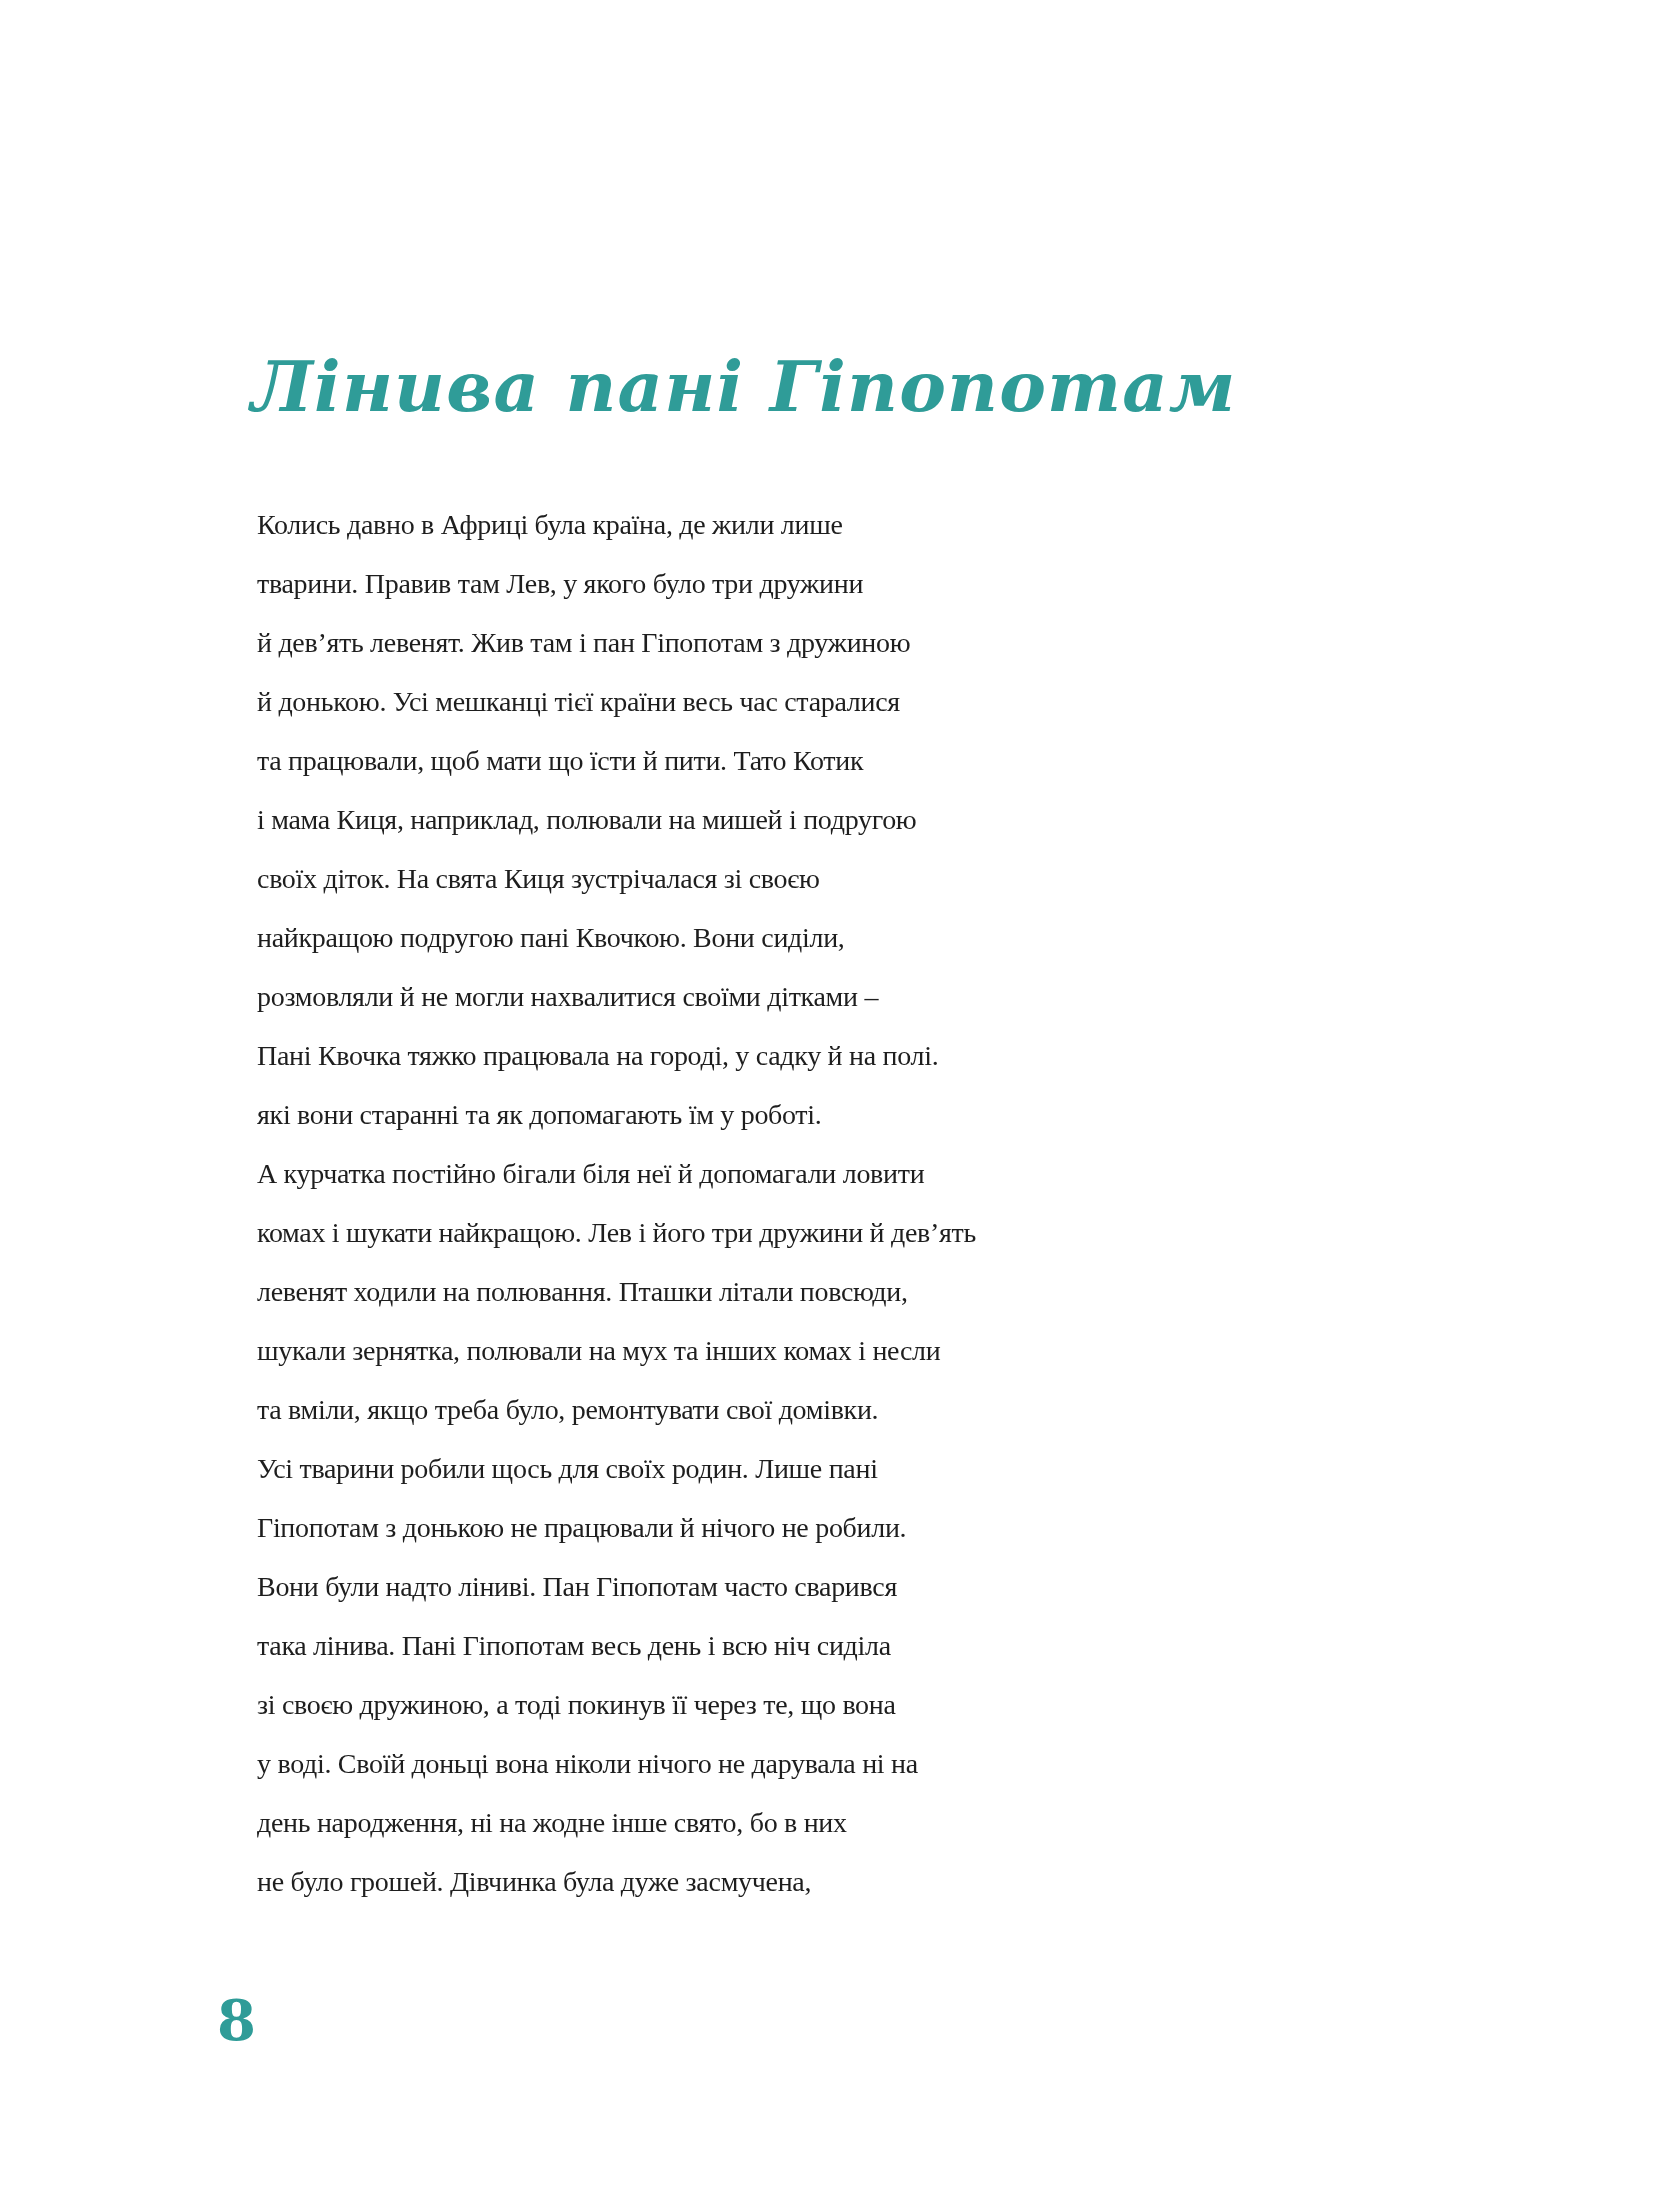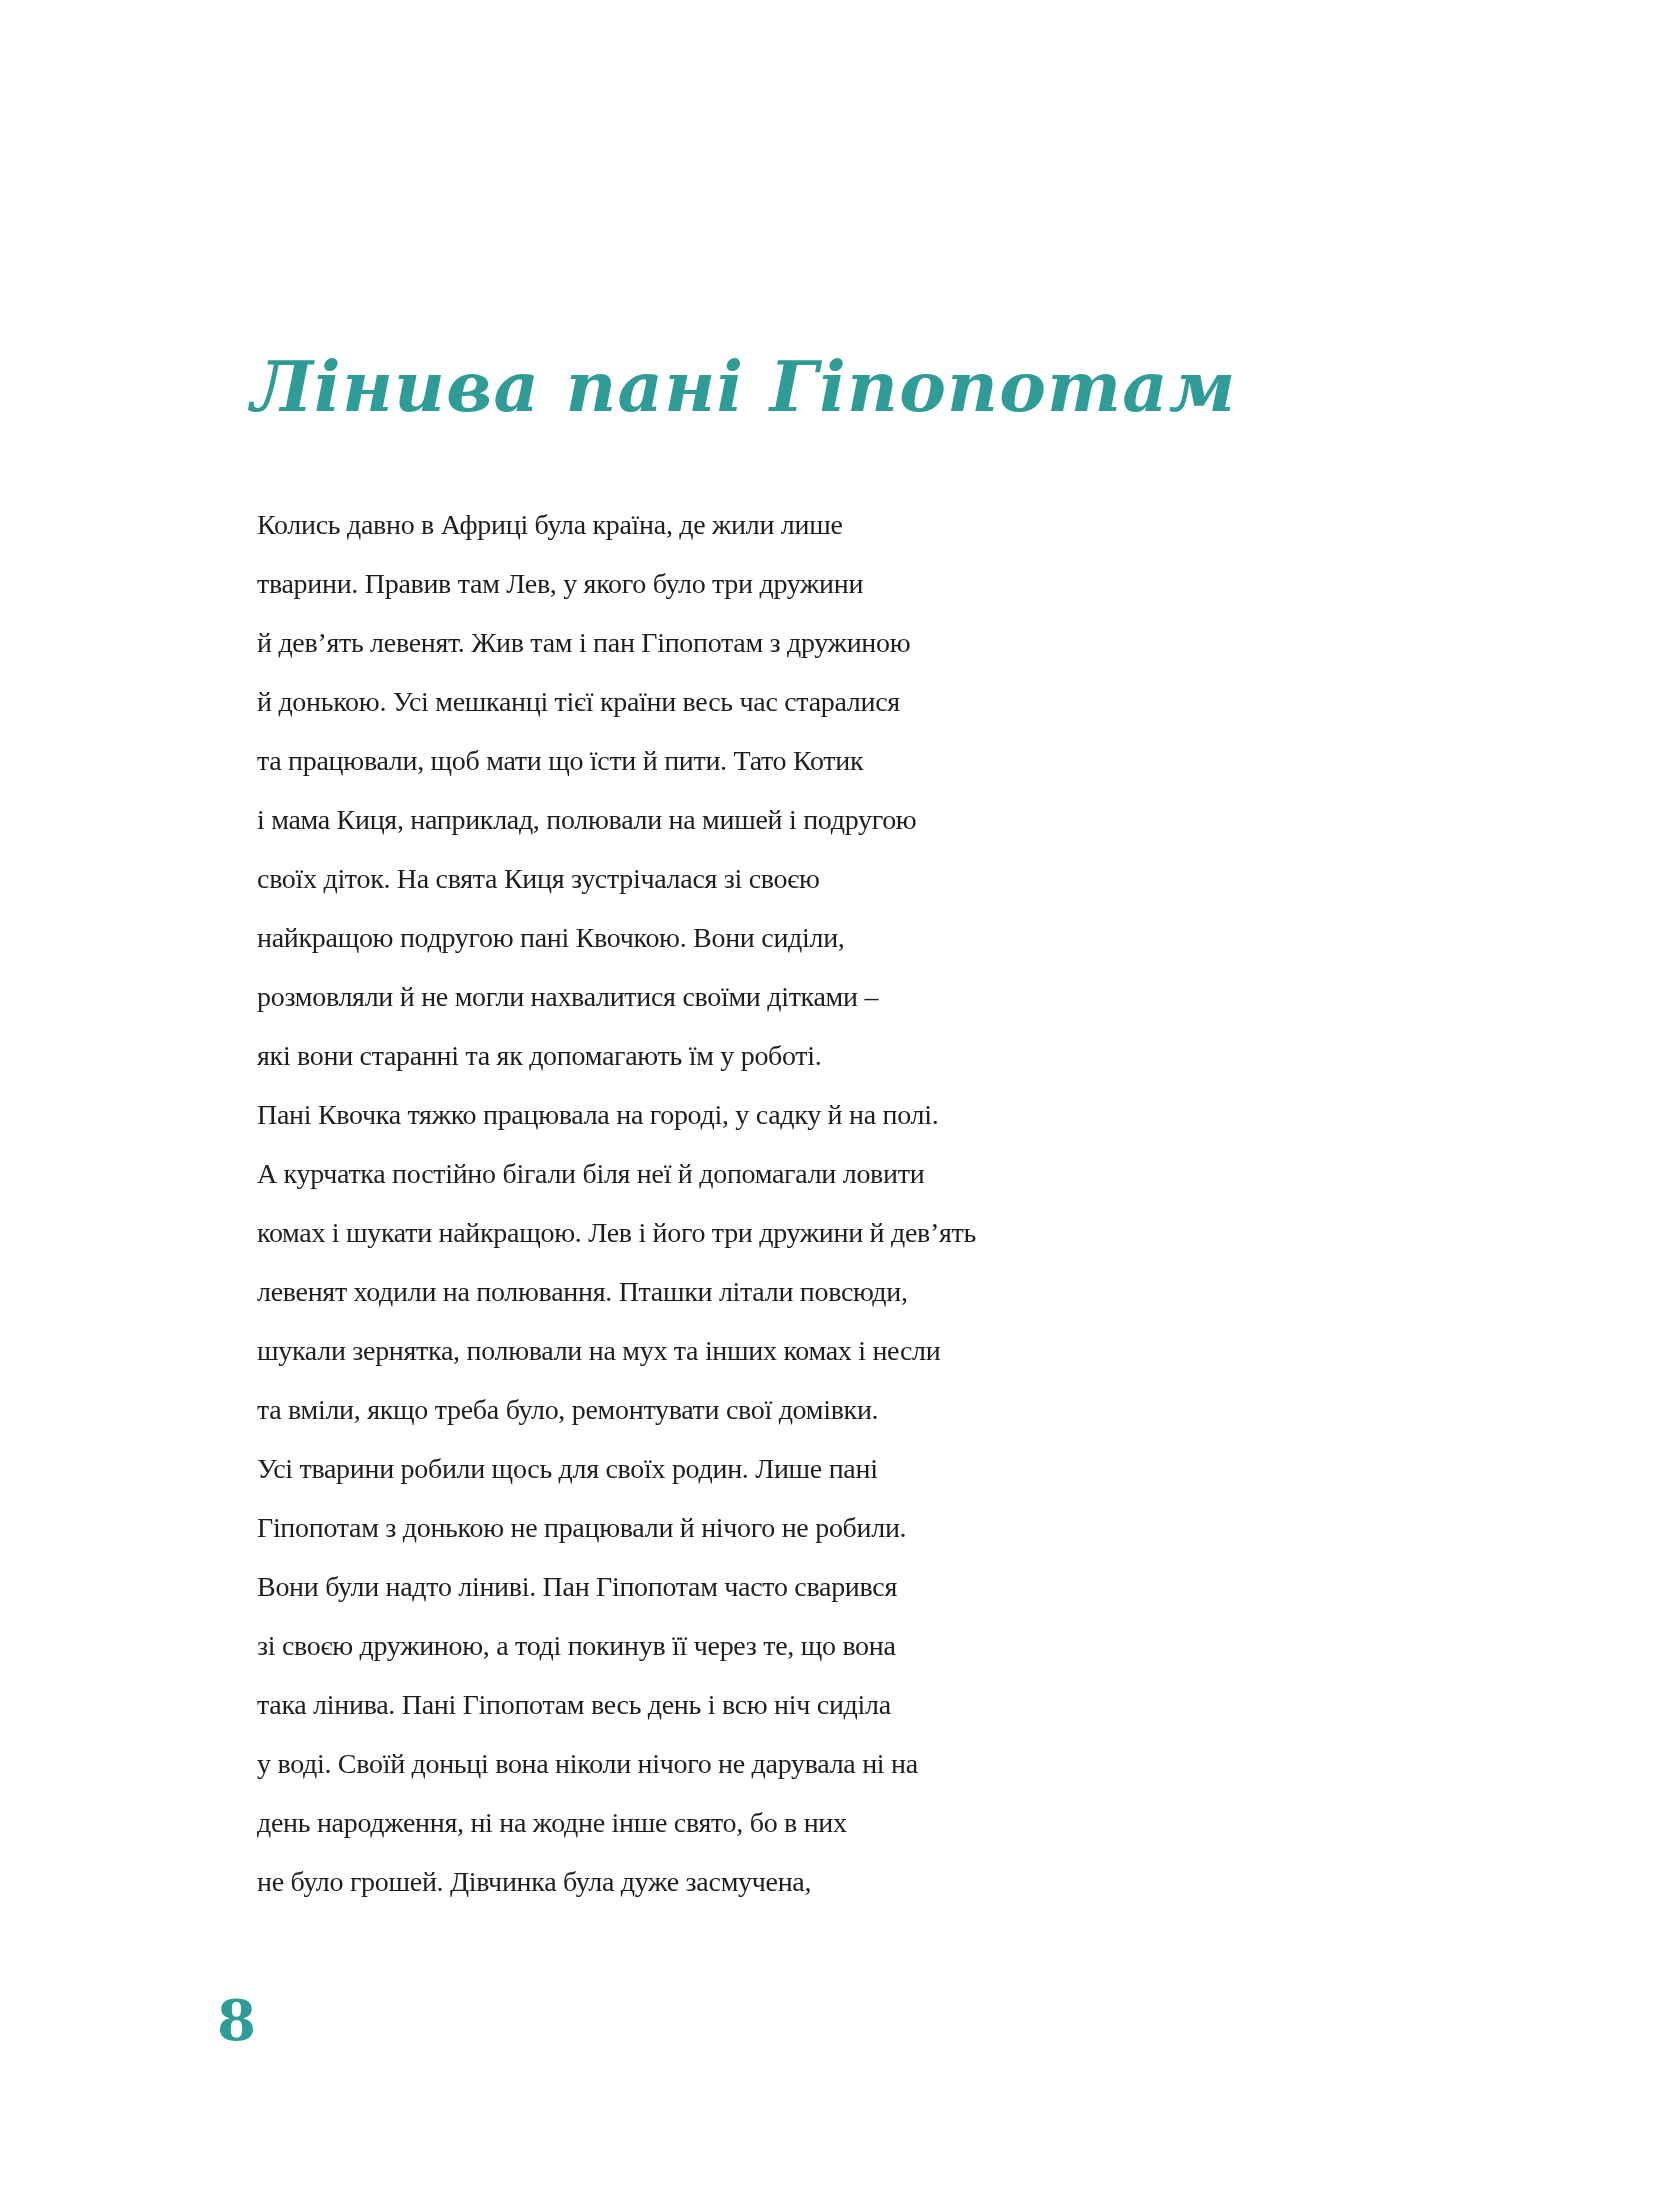--- a/index.html
+++ b/index.html
@@ -64,32 +64,32 @@
   <div class="story-body">
       <div class="line">Колись давно в Африці була країна, де жили лише</div>
       <div class="line">тварини. Правив там Лев, у якого було три дружини</div>
       <div class="line">й дев’ять левенят. Жив там і пан Гіпопотам з дружиною</div>
       <div class="line">й донькою. Усі мешканці тієї країни весь час старалися</div>
       <div class="line">та працювали, щоб мати що їсти й пити. Тато Котик</div>
       <div class="line">і мама Киця, наприклад, полювали на мишей і подругою</div>
       <div class="line">своїх діток. На свята Киця зустрічалася зі своєю</div>
       <div class="line">найкращою подругою пані Квочкою. Вони сиділи,</div>
       <div class="line">розмовляли й не могли нахвалитися своїми дітками –</div>
+      <div class="line">Пані Квочка тяжко працювала на городі, у садку й на полі.</div>
       <div class="line">які вони старанні та як допомагають їм у роботі.</div>
-      <div class="line">Пані Квочка тяжко працювала на городі, у садку й на полі.</div>
       <div class="line">А курчатка постійно бігали біля неї й допомагали ловити</div>
       <div class="line">комах і шукати найкращою. Лев і його три дружини й дев’ять</div>
       <div class="line">левенят ходили на полювання. Пташки літали повсюди,</div>
       <div class="line">шукали зернятка, полювали на мух та інших комах і несли</div>
       <div class="line">та вміли, якщо треба було, ремонтувати свої домівки.</div>
       <div class="line">Усі тварини робили щось для своїх родин. Лише пані</div>
       <div class="line">Гіпопотам з донькою не працювали й нічого не робили.</div>
       <div class="line">Вони були надто ліниві. Пан Гіпопотам часто сварився</div>
+      <div class="line">така лінива. Пані Гіпопотам весь день і всю ніч сиділа</div>
       <div class="line">зі своєю дружиною, а тоді покинув її через те, що вона</div>
-      <div class="line">така лінива. Пані Гіпопотам весь день і всю ніч сиділа</div>
       <div class="line">у воді. Своїй доньці вона ніколи нічого не дарувала ні на</div>
       <div class="line">день народження, ні на жодне інше свято, бо в них</div>
       <div class="line">не було грошей. Дівчинка була дуже засмучена,</div>
     </div>
 
   <p class="page-number">8</p>
 </div>
 
 
 </body></html>

